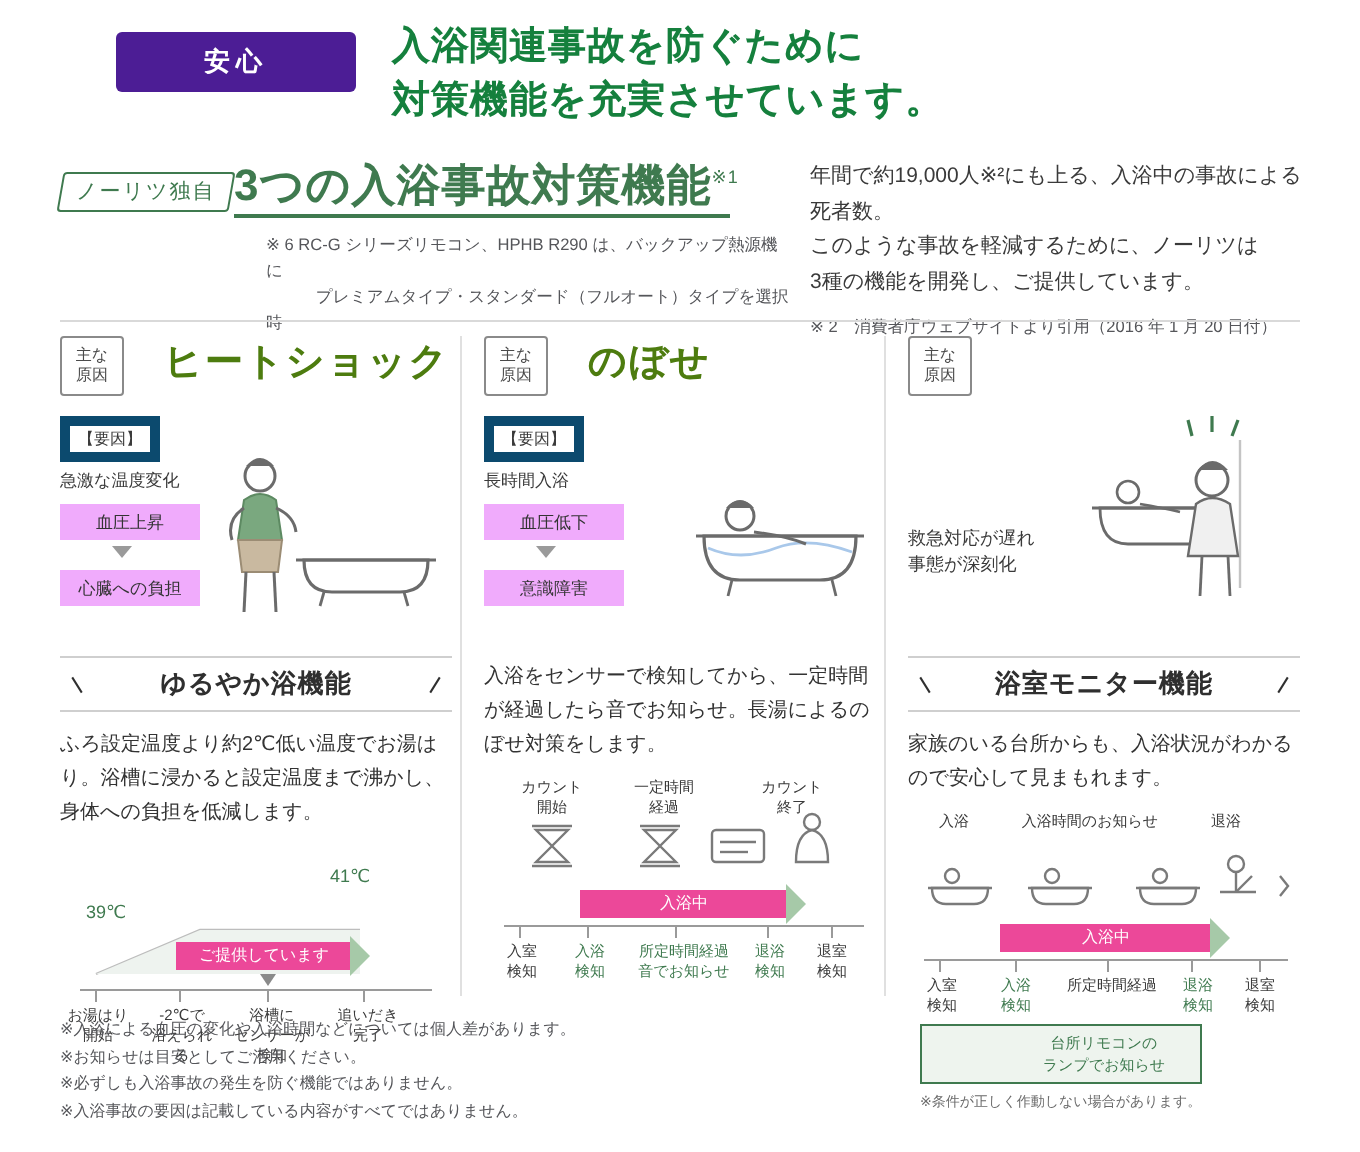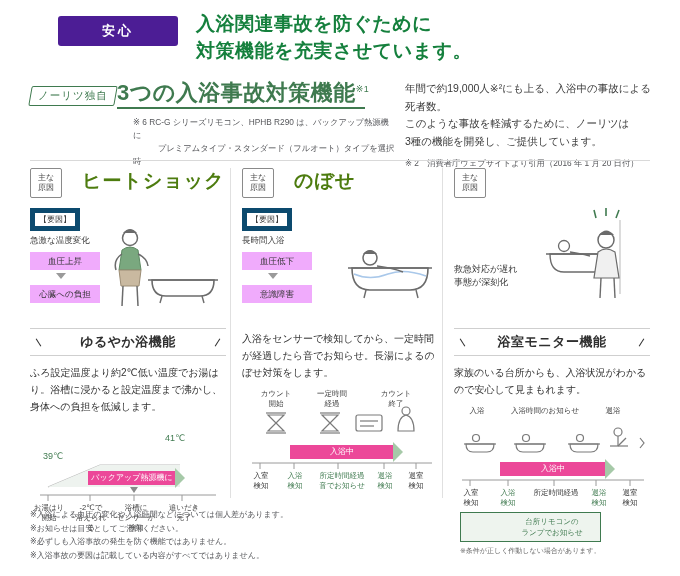--- a/index.html
+++ b/index.html
@@ -217,21 +217,21 @@
         <line x1="10" y1="70" x2="186" y2="70" stroke="#9a9a9a" stroke-width="1"></line>
         <g stroke="#9a9a9a" stroke-width="1">
           <line x1="18" y1="70" x2="18" y2="76"></line>
           <line x1="60" y1="70" x2="60" y2="76"></line>
           <line x1="104" y1="70" x2="104" y2="76"></line>
           <line x1="152" y1="70" x2="152" y2="76"></line>
         </g>
         <polygon points="100,62 108,62 104,68" fill="#8a8a8a"></polygon>
       </svg>
       <div class="tl-band" style="top:46px;left:58px;width:88px;">
-        <span class="txt">バックアップ熱源機に</span>
+        <span class="txt">ご提供しています</span>
         <span class="tip"></span>
       </div>
       <div class="tl-label" style="left:6px;top:26px;width:34px;color:#3f7a4f;font-size:9px;">39℃</div>
       <div class="tl-label" style="left:128px;top:8px;width:34px;color:#3f7a4f;font-size:9px;">41℃</div>
       <div class="tl-label" style="left:0px;top:78px;width:38px;white-space:pre-line;">お湯はり
 開始</div>
       <div class="tl-label" style="left:42px;top:78px;width:38px;white-space:pre-line;">-2℃で
 浴えられ
 る</div>
       <div class="tl-label" style="left:84px;top:78px;width:44px;white-space:pre-line;">浴槽に

